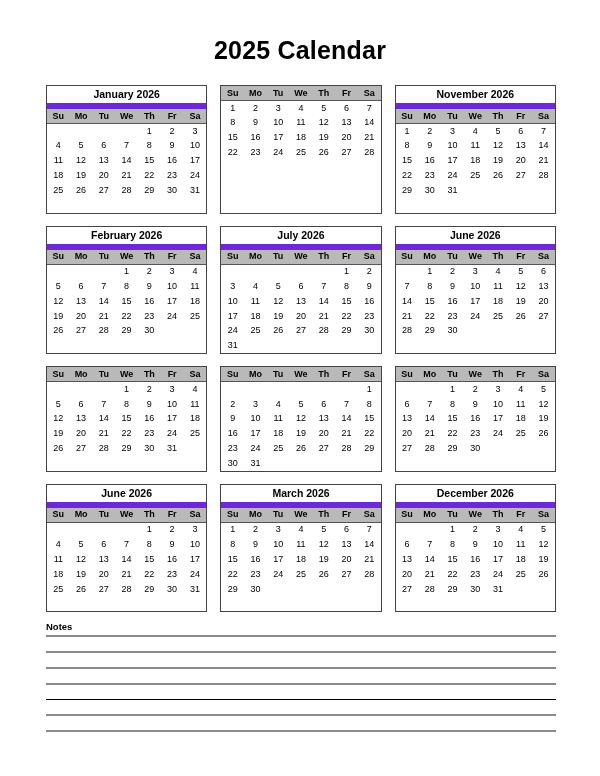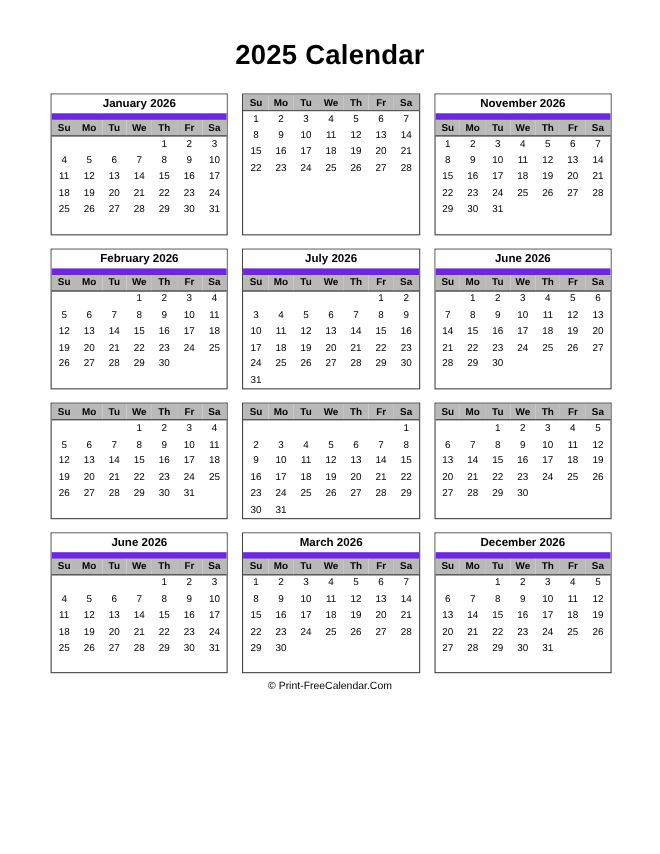--- a/index.html
+++ b/index.html
@@ -972,16 +972,27 @@
               <td class="wd"></td>
               <td class="wd"></td>
               <td class="wd"></td>
               <td class="wk"></td>
             </tr>
           </tbody>
         </table>
       </div>
     </div>
 
+  <div class="notes-wrap">
+    <div class="notes-label">Notes</div>
+    <div>
+        <div class="note-line"></div>
+        <div class="note-line"></div>
+        <div class="note-line"></div>
+        <div class="note-line"></div>
+        <div class="note-line dark"></div>
+        <div class="note-line"></div>
+        <div class="note-line"></div>
+      </div>
+  </div>
 
-  <div class="footer">© Print-FreeCalendar.Com</div>
 
 </div>
 
 </body></html>

